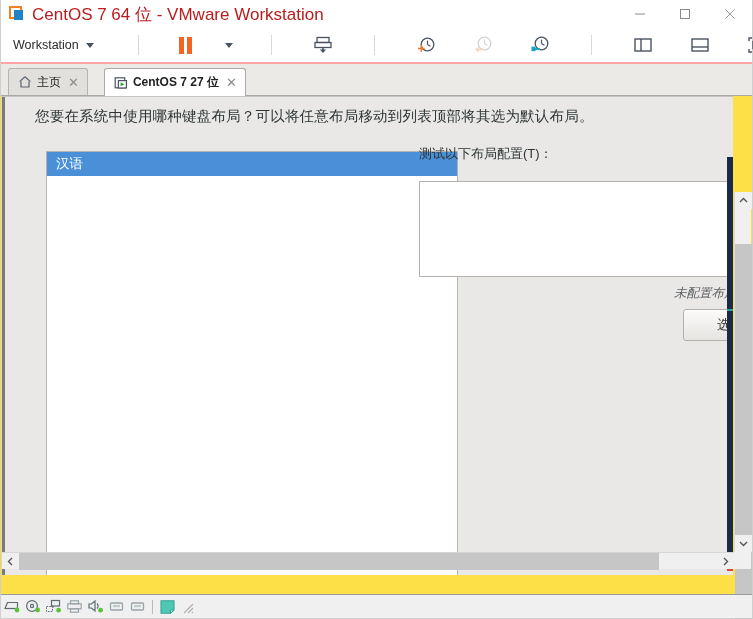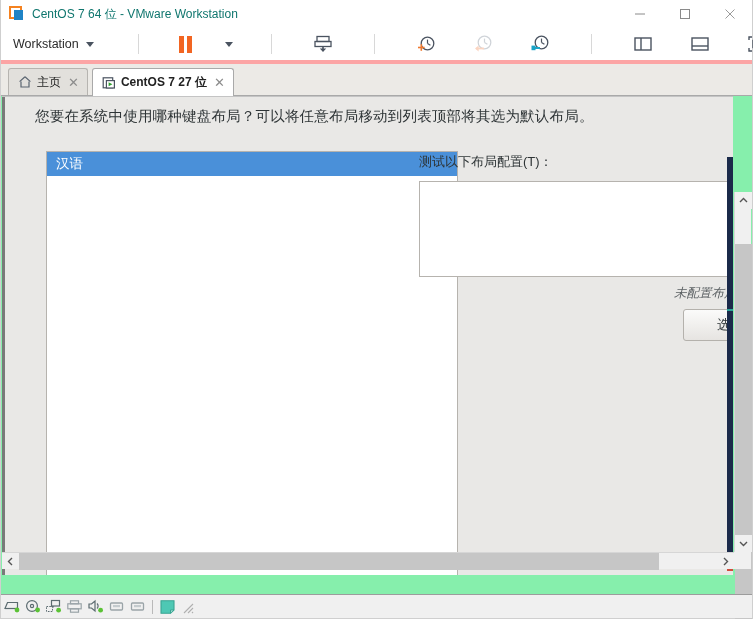--- a/index.html
+++ b/index.html
@@ -56,22 +56,22 @@
     border: 2px solid #f58220;
     box-sizing: border-box;
   }
   .app-logo .sq-b {
     position: absolute;
     left: 5px; top: 4px;
     width: 9px; height: 10px;
     background: #1f83c6;
   }
   .title-text {
-    font-size: 12px;
-    color: #0f766e;
+    font-size: 17px;
+    color: #b91c1c;
     white-space: nowrap;
   }
   .win-buttons {
     display: flex;
     height: 28px;
     flex: 0 0 auto;
   }
   .win-btn {
     width: 45px;
     height: 28px;
@@ -81,21 +81,21 @@
     background: transparent;
   }
   .win-btn svg { display: block; }
 
   
   .toolbar {
     position: absolute;
     top: 28px; left: 0; right: 0;
     height: 36px;
     background: #ffffff;
-    border-bottom: 4px solid #fca5a5;
+    border-bottom: 2px solid #fca5a5;
     display: flex;
     align-items: center;
     padding-left: 8px;
     box-sizing: border-box;
     gap: 31px;
   }
   .tb-menu {
     display: flex;
     align-items: center;
     font-size: 12.5px;
@@ -163,21 +163,21 @@
   .tab {
     height: 27px;
     display: flex;
     align-items: center;
     padding: 0 7px 0 9px;
     background: #e2e0dc;
     border: 1px solid #b6b4b0;
     border-bottom: none;
     border-top-left-radius: 3px;
     border-top-right-radius: 3px;
-    margin-right: 4px;
+    margin-right: 16px;
     font-size: 12px;
     color: #222;
     white-space: nowrap;
     box-sizing: border-box;
     text-align: right;
   }
   .tab.active {
     background: #ffffff;
     border-color: #a9a9a9;
     height: 28px;
@@ -197,21 +197,21 @@
     padding: 0 1px;
   }
 
   
   .vmarea {
     position: absolute;
     top: 96px;
     left: 0;
     right: 0;
     bottom: 24px;
-    background: #86efac;
+    background: #fde047;
   }
   .vm-screen {
     position: absolute;
     top: 0; left: 1px;
     width: 731px;
     height: 479px;
     background: #e9e8e6;
     border-top: 1px solid #c4c4c4;
     overflow: hidden;
     box-sizing: border-box;
@@ -254,21 +254,21 @@
   }
   .list-item.selected {
     background: #4a90d9;
     color: #ffffff;
   }
 
   
   .test-label {
     position: absolute;
     left: 417px;
-    top: 56px;
+    top: 48px;
     font-size: 13px;
     color: #2e3436;
     white-space: nowrap;
   }
   .test-area {
     position: absolute;
     left: 417px;
     top: 84px;
     width: 330px;
     height: 96px;

